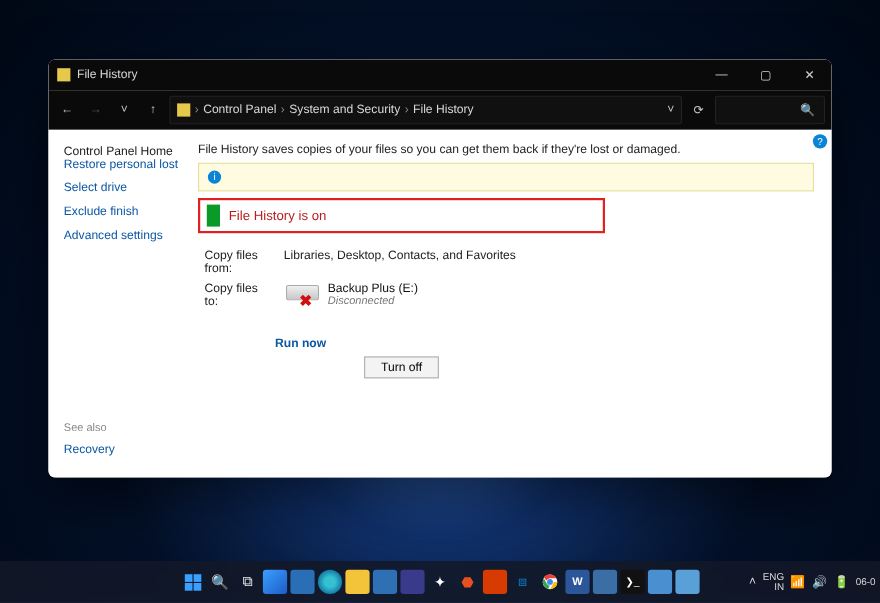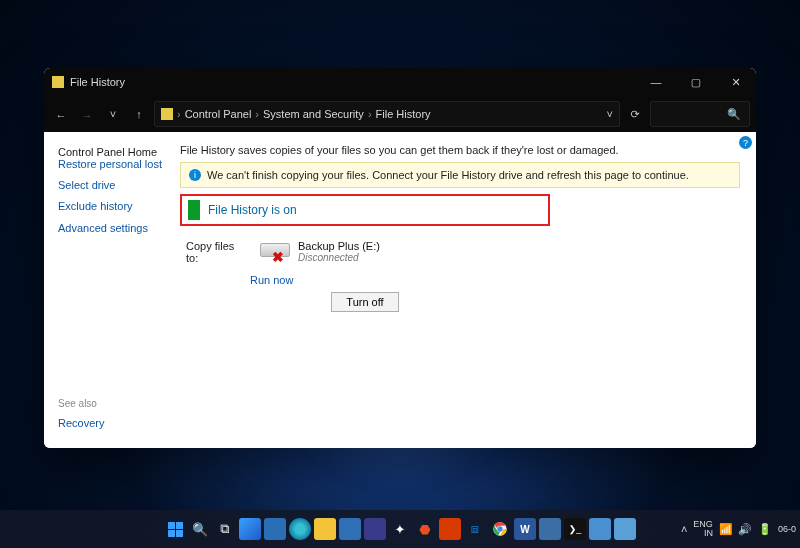--- a/index.html
+++ b/index.html
@@ -19,21 +19,21 @@
     background: radial-gradient(circle, rgba(70,140,255,0.35) 0%, rgba(20,60,150,0.2) 40%, transparent 70%);
     filter: blur(4px);
   }
   .wallpaper-swirl::after {
     width:360px; height:300px; left:220px; top:200px;
     background: radial-gradient(circle, rgba(120,180,255,0.35) 0%, transparent 60%);
     filter: blur(6px);
   }
 
   .window {
-    position: absolute; left: 44px; top: 68px; width: 712px; height: 380px;
+    position: absolute; left: 44px; top: 54px; width: 712px; height: 380px;
     background: #fff; border-radius: 6px; overflow: hidden;
     box-shadow: 0 18px 50px rgba(0,0,0,0.55);
     display:flex; flex-direction:column;
   }
   .titlebar {
     height: 28px; background: #0a0a0a; display:flex; align-items:center; color:#d8d8d8;
     font-size:11px; padding-left:8px;
   }
   .titlebar .title-icon { width:12px; height:12px; background:#e6c84b; margin-right:6px; display:inline-block; }
   .titlebar .title-name { flex:0 0 auto; }
@@ -72,33 +72,33 @@
   .warning-bar {
     background:#fffbe0; border:1px solid #e5df9e; padding:6px 8px; display:flex; align-items:center; gap:6px;
     color:#222; margin-bottom:6px;
   }
   .info-i { width:12px; height:12px; border-radius:50%; background:#0a84d4; color:#fff; font-size:9px; display:flex; align-items:center; justify-content:center; font-style:normal; }
   .status-box {
     border:2px solid #e22020; padding:4px 6px; display:flex; align-items:center; gap:8px; width:370px;
     margin-bottom:10px;
   }
   .status-box .badge { width:12px; height:20px; background:#0a9a28; }
-  .status-box .status-text { color:#0369a1; font-size:12px; }
+  .status-box .status-text { color:#b91c1c; font-size:12px; }
 
   .details { width:370px; }
   .details table { width:100%; font-size:11px; color:#222; }
   .details td { vertical-align:top; padding:2px 4px; }
   .details .lbl { width:70px; color:#222; }
   .drive-row { display:flex; align-items:center; gap:6px; }
   .drive-icon { position:relative; width:34px; height:22px; }
   .drive-icon .disk { width:30px; height:14px; background:linear-gradient(#f0f0f0,#c8c8c8); border:1px solid #aaa; border-radius:2px; position:absolute; top:2px; left:2px; }
   .drive-icon .x { position:absolute; left:14px; top:8px; color:#d01010; font-size:14px; font-weight:bold; }
   .drive-name { color:#111; }
   .drive-status { color:#777; font-style:italic; font-size:10px; }
-  .runnow { color:#0b57a4; cursor:pointer; display:inline-block; margin-top:6px; margin-left:70px; }
+  .runnow { color:#0b57a4; cursor:pointer; display:inline-block; margin-top:22px; margin-left:70px;font-weight:bold; }
 
   .turnoff-wrap { width:370px; display:flex; justify-content:center; margin-top:6px; }
   .turnoff {
     padding:3px 14px; font-size:11px; background:#f3f3f3; border:1px solid #adadad; cursor:pointer;
   }
 
   
   .taskbar {
     position:absolute; left:0; right:0; bottom:0; height:38px;
     background: rgba(18,24,40,0.88); backdrop-filter: blur(6px);
@@ -170,45 +170,48 @@
 
   <div class="content">
     <div class="help-icon">
         <span>?</span>
       </div>
 
     <div class="sidebar">
       <div class="home">Control Panel Home</div>
       <div class="link">Restore personal lost</div>
       <div class="link">Select drive</div>
-      <div class="link">Exclude history</div>
+      <div class="link">Exclude finish</div>
       <div class="link">Advanced settings</div>
 
       <div class="seealso-block">
         <div class="seealso">See also</div>
         <div class="link">Recovery</div>
       </div>
     </div>
 
     <div class="main">
       <div class="desc">File History saves copies of your files so you can get them back if they're lost or damaged.</div>
 
       <div class="warning-bar">
         <span class="info-i">i</span>
-        <span>We can't finish copying your files. Connect your File History drive and refresh this page to continue.</span>
       </div>
 
       <div class="status-box">
         <div class="badge"></div>
         <div class="status-text">File History is on</div>
       </div>
 
       <div class="details">
         <table>
           <tbody>
+              <tr>
+            <td class="lbl">Copy files from:</td>
+            <td>Libraries, Desktop, Contacts, and Favorites</td>
+          </tr>
           <tr>
             <td class="lbl">Copy files to:</td>
             <td>
               <div class="drive-row">
                 <div class="drive-icon">
                   <div class="disk"></div>
                       <div class="x">✖</div>
                 </div>
                 <div>
                   <div class="drive-name">Backup Plus (E:)</div>

